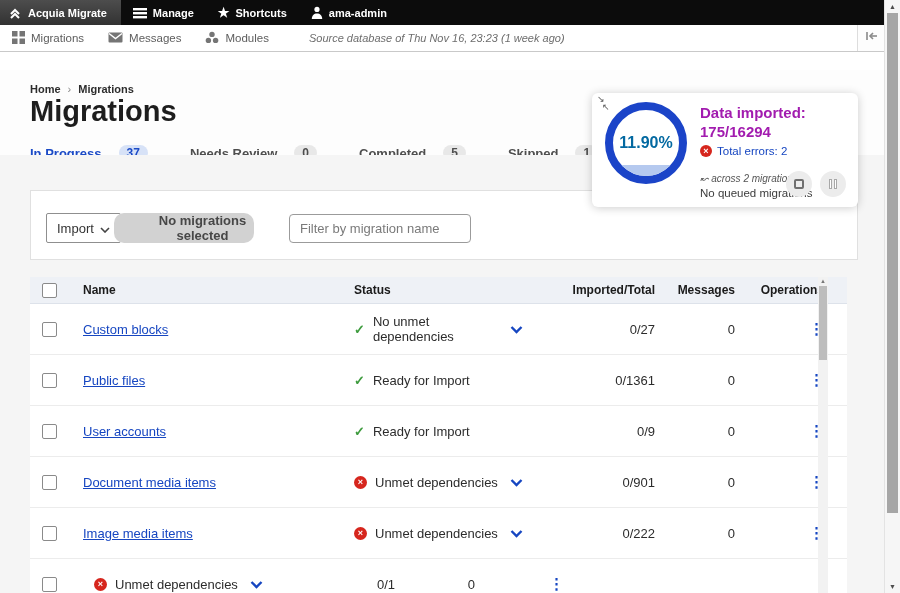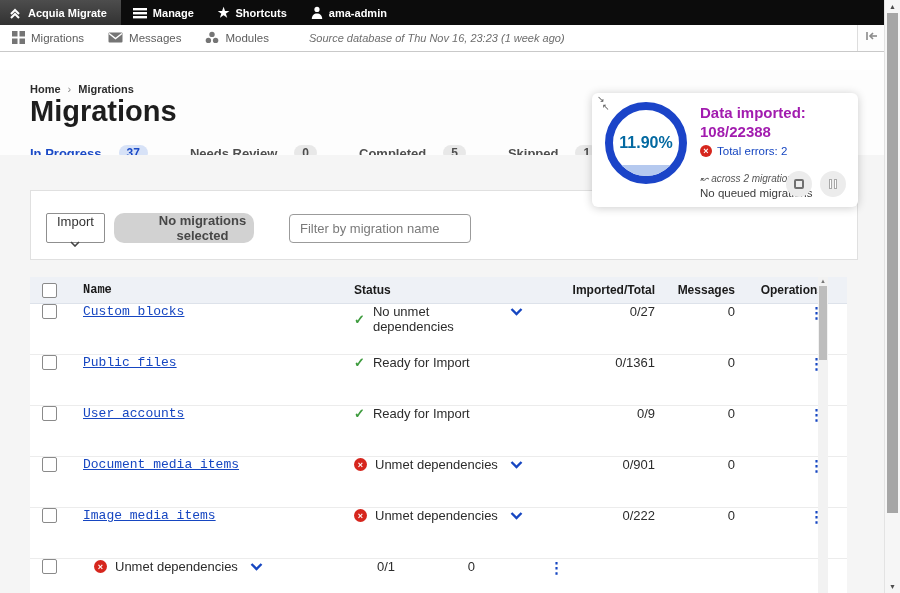--- a/index.html
+++ b/index.html
@@ -42,37 +42,37 @@
   .tab.active .tab-count { background:#d7e2f7; color:#1b4ac6; }
 
   .gray-zone { position:absolute; left:0; top:103px; width:100%; height:438px; background:#f5f5f5; }
 
   
   .filter-card { position:absolute; left:30px; top:35px; width:828px; height:70px; background:#fff;
                  border:1px solid #e0e0e0; }
   .import-btn { position:absolute; left:15px; top:22px; height:30px; padding:0 10px; background:#fff;
                 border:1px solid #8f8f8f; border-radius:2px; font-size:13px; color:#333;
                 display:flex; align-items:center; gap:6px; cursor:pointer;
-                font-family:"Liberation Sans", sans-serif;flex-direction:column; }
+                font-family:"Liberation Sans", sans-serif; }
   .selected-btn { position:absolute; left:83px; top:22px; height:30px; width:140px; background:#d2d2d2;
                   border:none; border-radius:10px; font-size:13px; font-weight:bold; color:#474747;
                   font-family:"Liberation Sans", sans-serif;padding-left:37px; }
   .filter-input { position:absolute; left:258px; top:23px; height:29px; width:182px;
                   border:1px solid #9b9b9b; border-radius:4px; padding:0 10px; font-size:13px;
                   color:#333; font-family:"Liberation Sans", sans-serif; }
   .filter-input::placeholder { color:#7a7a7a; }
 
   
   .mig-table { position:absolute; left:30px; top:122px; width:817px; height:316px; background:#fff; }
   .thead { display:flex; align-items:center; height:27px; background:#eef1f6;
            border-bottom:1px solid #dde2ea; font-weight:bold; font-size:12px; color:#1b1b1b; }
-  .trow { display:flex; align-items:flex-start; height:51px; border-bottom:1px solid #ececec;
+  .trow { display:flex; align-items:center; height:51px; border-bottom:1px solid #ececec;
           font-size:13px; color:#2c2c2c; background:#fff; }
   .c-check { width:53px; padding-left:12px; }
-  .c-name { width:260px;font-family:Liberation Mono, monospace; }
+  .c-name { width:260px; }
   .c-status { width:156px; display:flex; align-items:center; gap:8px;margin-left:11px; }
   .c-chev { width:34px; }
   .c-imp { width:111px; text-align:right; }
   .c-msg { width:80px; text-align:right; }
   .c-ops { width:99px; text-align:right; padding-right:10px; }
   .cbx { width:15px; height:15px; border:1px solid #8a8a8a; border-radius:2px; background:#fff; cursor:pointer; }
   .row-link { color:#1646c1; text-decoration:underline; cursor:pointer; }
   .st-icon.ok { color:#3f9c3f; font-weight:bold; font-size:13px; }
   .st-icon.err { width:13px; height:13px; border-radius:50%; background:#d6261d; color:#fff;
                  font-size:9px; font-weight:bold; display:flex; align-items:center;
@@ -411,21 +411,21 @@
     <div class="resize-icon">
       <span>↘</span>
       <span class="a2">↖</span>
     </div>
     <div class="progress-circle">
       <div class="water"></div>
       <div class="pct">11.90%</div>
     </div>
     <div class="overlay-text">
       <div class="ot-title">Data imported:</div>
-      <div class="ot-title">108/22388</div>
+      <div class="ot-title">175/16294</div>
       <div class="errors-row">
         <span class="st-icon err">×</span>
         <span>Total errors: 2</span>
       </div>
       <div class="across-row">↜ across 2 migrations</div>
       <div class="queued-row">No queued migrations</div>
     </div>
     <div class="overlay-actions">
       <button class="action-btn">
         <span class="stop-glyph"></span>

